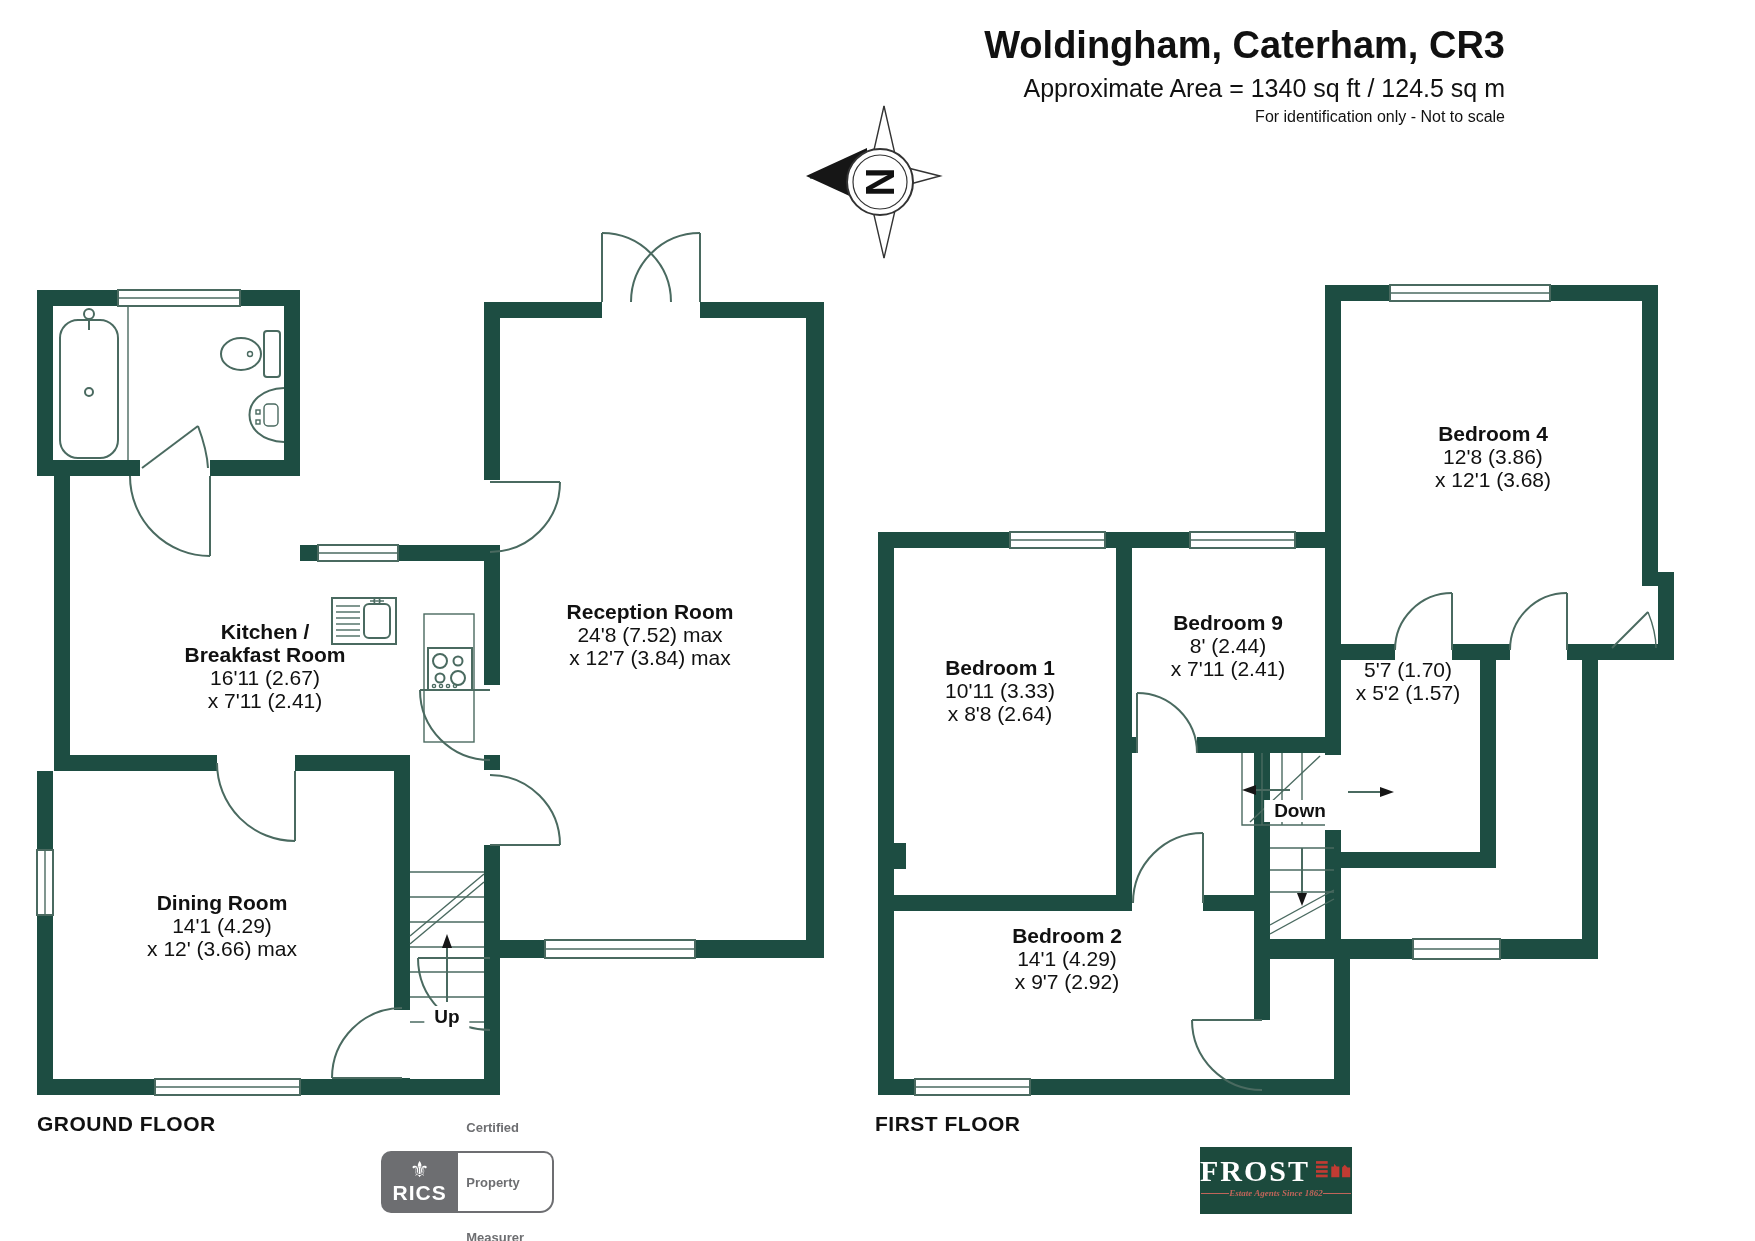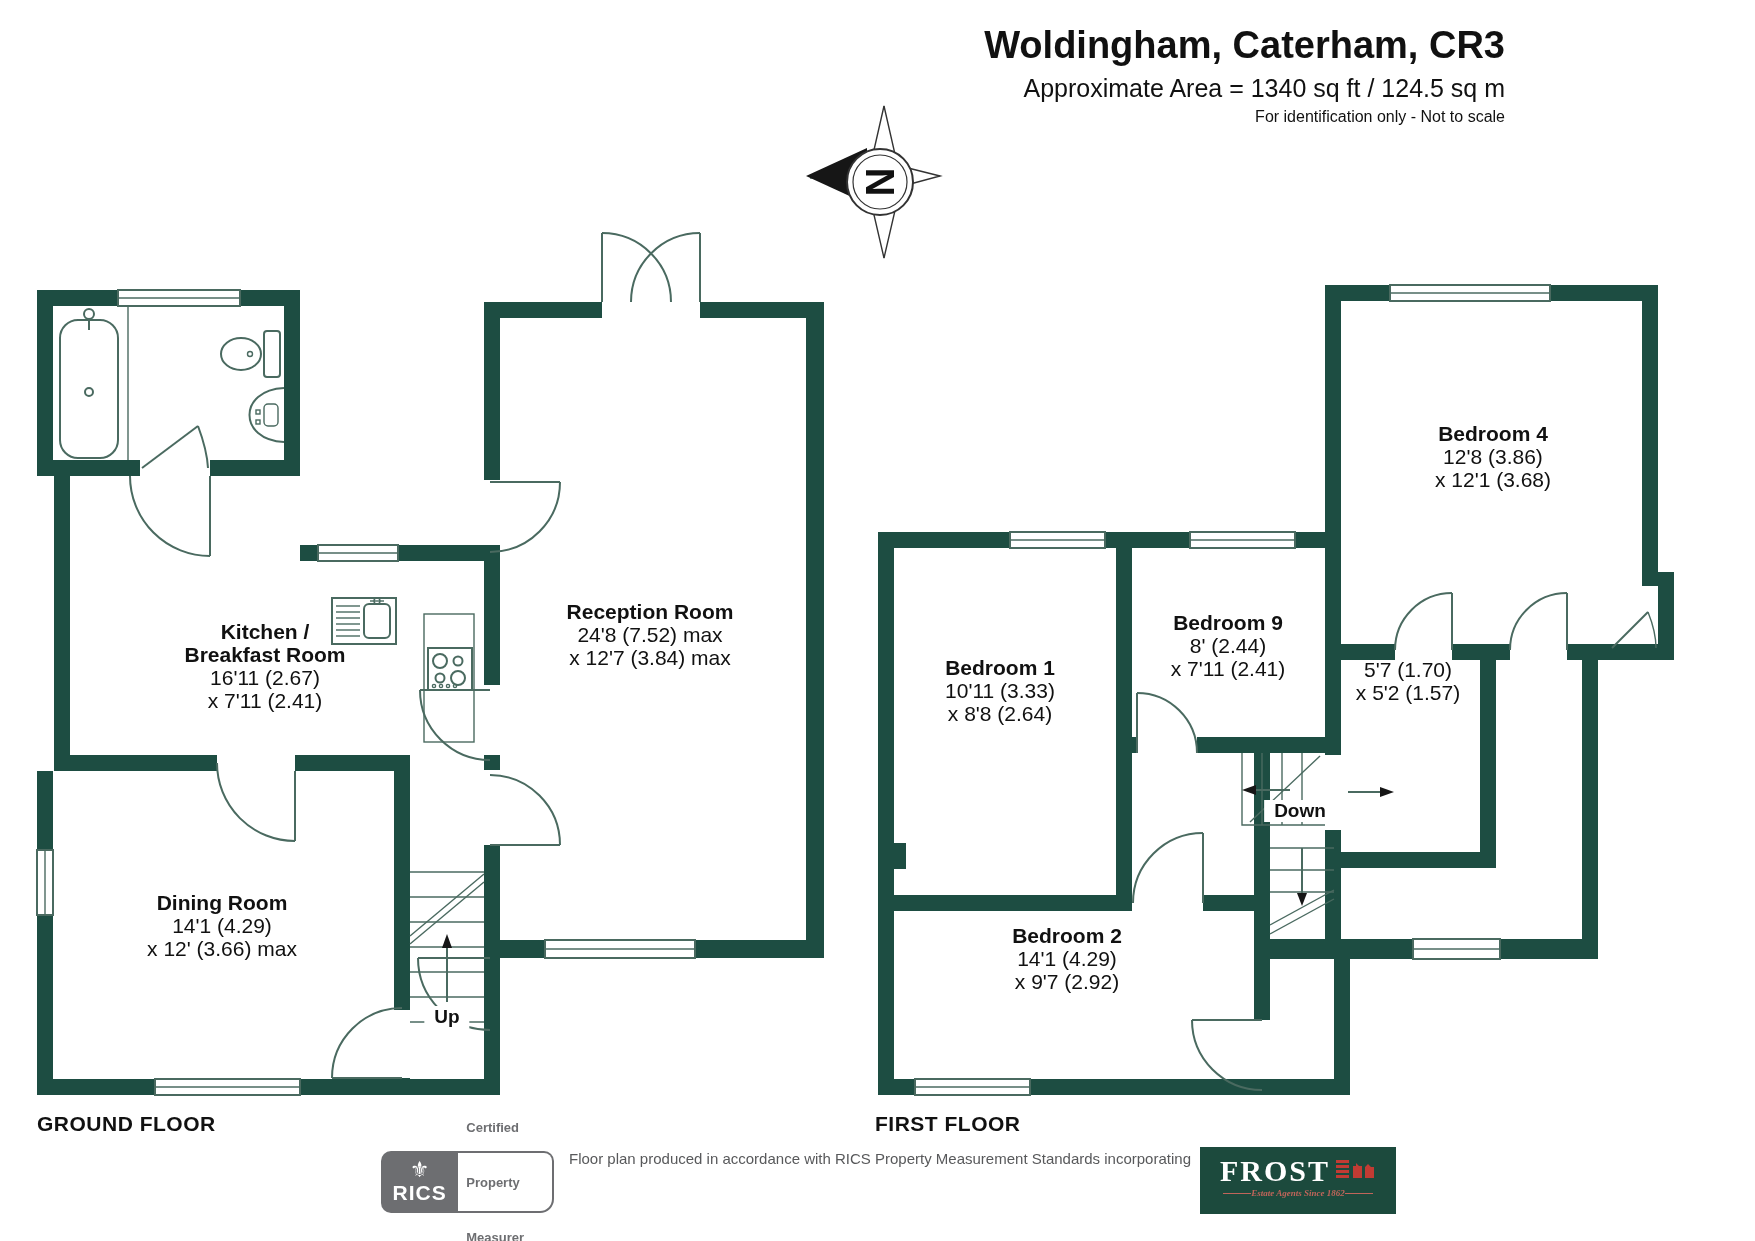--- a/index.html
+++ b/index.html
@@ -32,21 +32,21 @@
   .rics-badge{position:absolute;left:381px;top:1151px;width:173px;height:62px;display:flex;}
   .rics-left{width:82px;background:var(--rics_gray);border-radius:10px 0 0 10px;color:#fff;
              display:flex;flex-direction:column;align-items:center;justify-content:center;}
   .rics-lion{font-size:22px;line-height:22px;}
   .rics-word{font-weight:bold;font-size:21px;letter-spacing:1px;}
   .rics-right{width:91px;background:#fff;border:2.5px solid var(--rics_gray);border-left:none;
               border-radius:0 10px 14px 0;display:flex;flex-direction:column;justify-content:center;
               padding-left:8px;color:var(--rics_gray);font-weight:bold;font-size:13px;line-height:15px;gap:40px;}
   .disclaimer{position:absolute;left:569px;top:1147px;width:640px;color:var(--muted);
               font-size:15px;line-height:23px;}
-  .frost-logo{position:absolute;left:1200px;top:1147px;width:196px;height:67px;
+  .frost-logo{position:absolute;left:1200px;top:1147px;width:152px;height:67px;
               background:var(--frost_green);}
   .frost-top{display:flex;align-items:center;justify-content:center;margin-top:9px;}
   .frost-word{color:#fff;font-family:"Liberation Serif", serif;font-weight:bold;
               font-size:30px;letter-spacing:2px;line-height:30px;}
   .frost-icon{margin-left:6px;}
   .frost-tagline{margin-top:2px;color:var(--frost_tag);
                  font-family:"Liberation Serif", serif;font-style:italic;font-weight:bold;
                  font-size:9px;display:flex;align-items:center;justify-content:center;gap:0;}
   .frost-tagline .rule{display:inline-block;width:28px;height:1px;background:var(--frost_tag);}
 </style>
@@ -362,21 +362,20 @@
     <span class="rics-word">RICS</span>
   </div>
   <div class="rics-right">
     <span>Certified</span>
     <span>Property</span>
     <span>Measurer</span>
   </div>
 </div>
 
 <div class="disclaimer">
-  <div>Floor plan produced in accordance with RICS Property Measurement Standards incorporating</div>
 </div>
 
 <div class="frost-logo">
   <div class="frost-top">
     <span class="frost-word">FROST</span>
     <svg class="frost-icon" width="40" height="26" viewBox="0 0 40 26">
       <rect x="0" y="2" width="13" height="3" fill="var(--frost_red)"></rect>
       <rect x="0" y="7" width="13" height="3" fill="var(--frost_red)"></rect>
       <rect x="0" y="12" width="13" height="3" fill="var(--frost_red)"></rect>
       <rect x="0" y="17" width="13" height="3" fill="var(--frost_red)"></rect>

